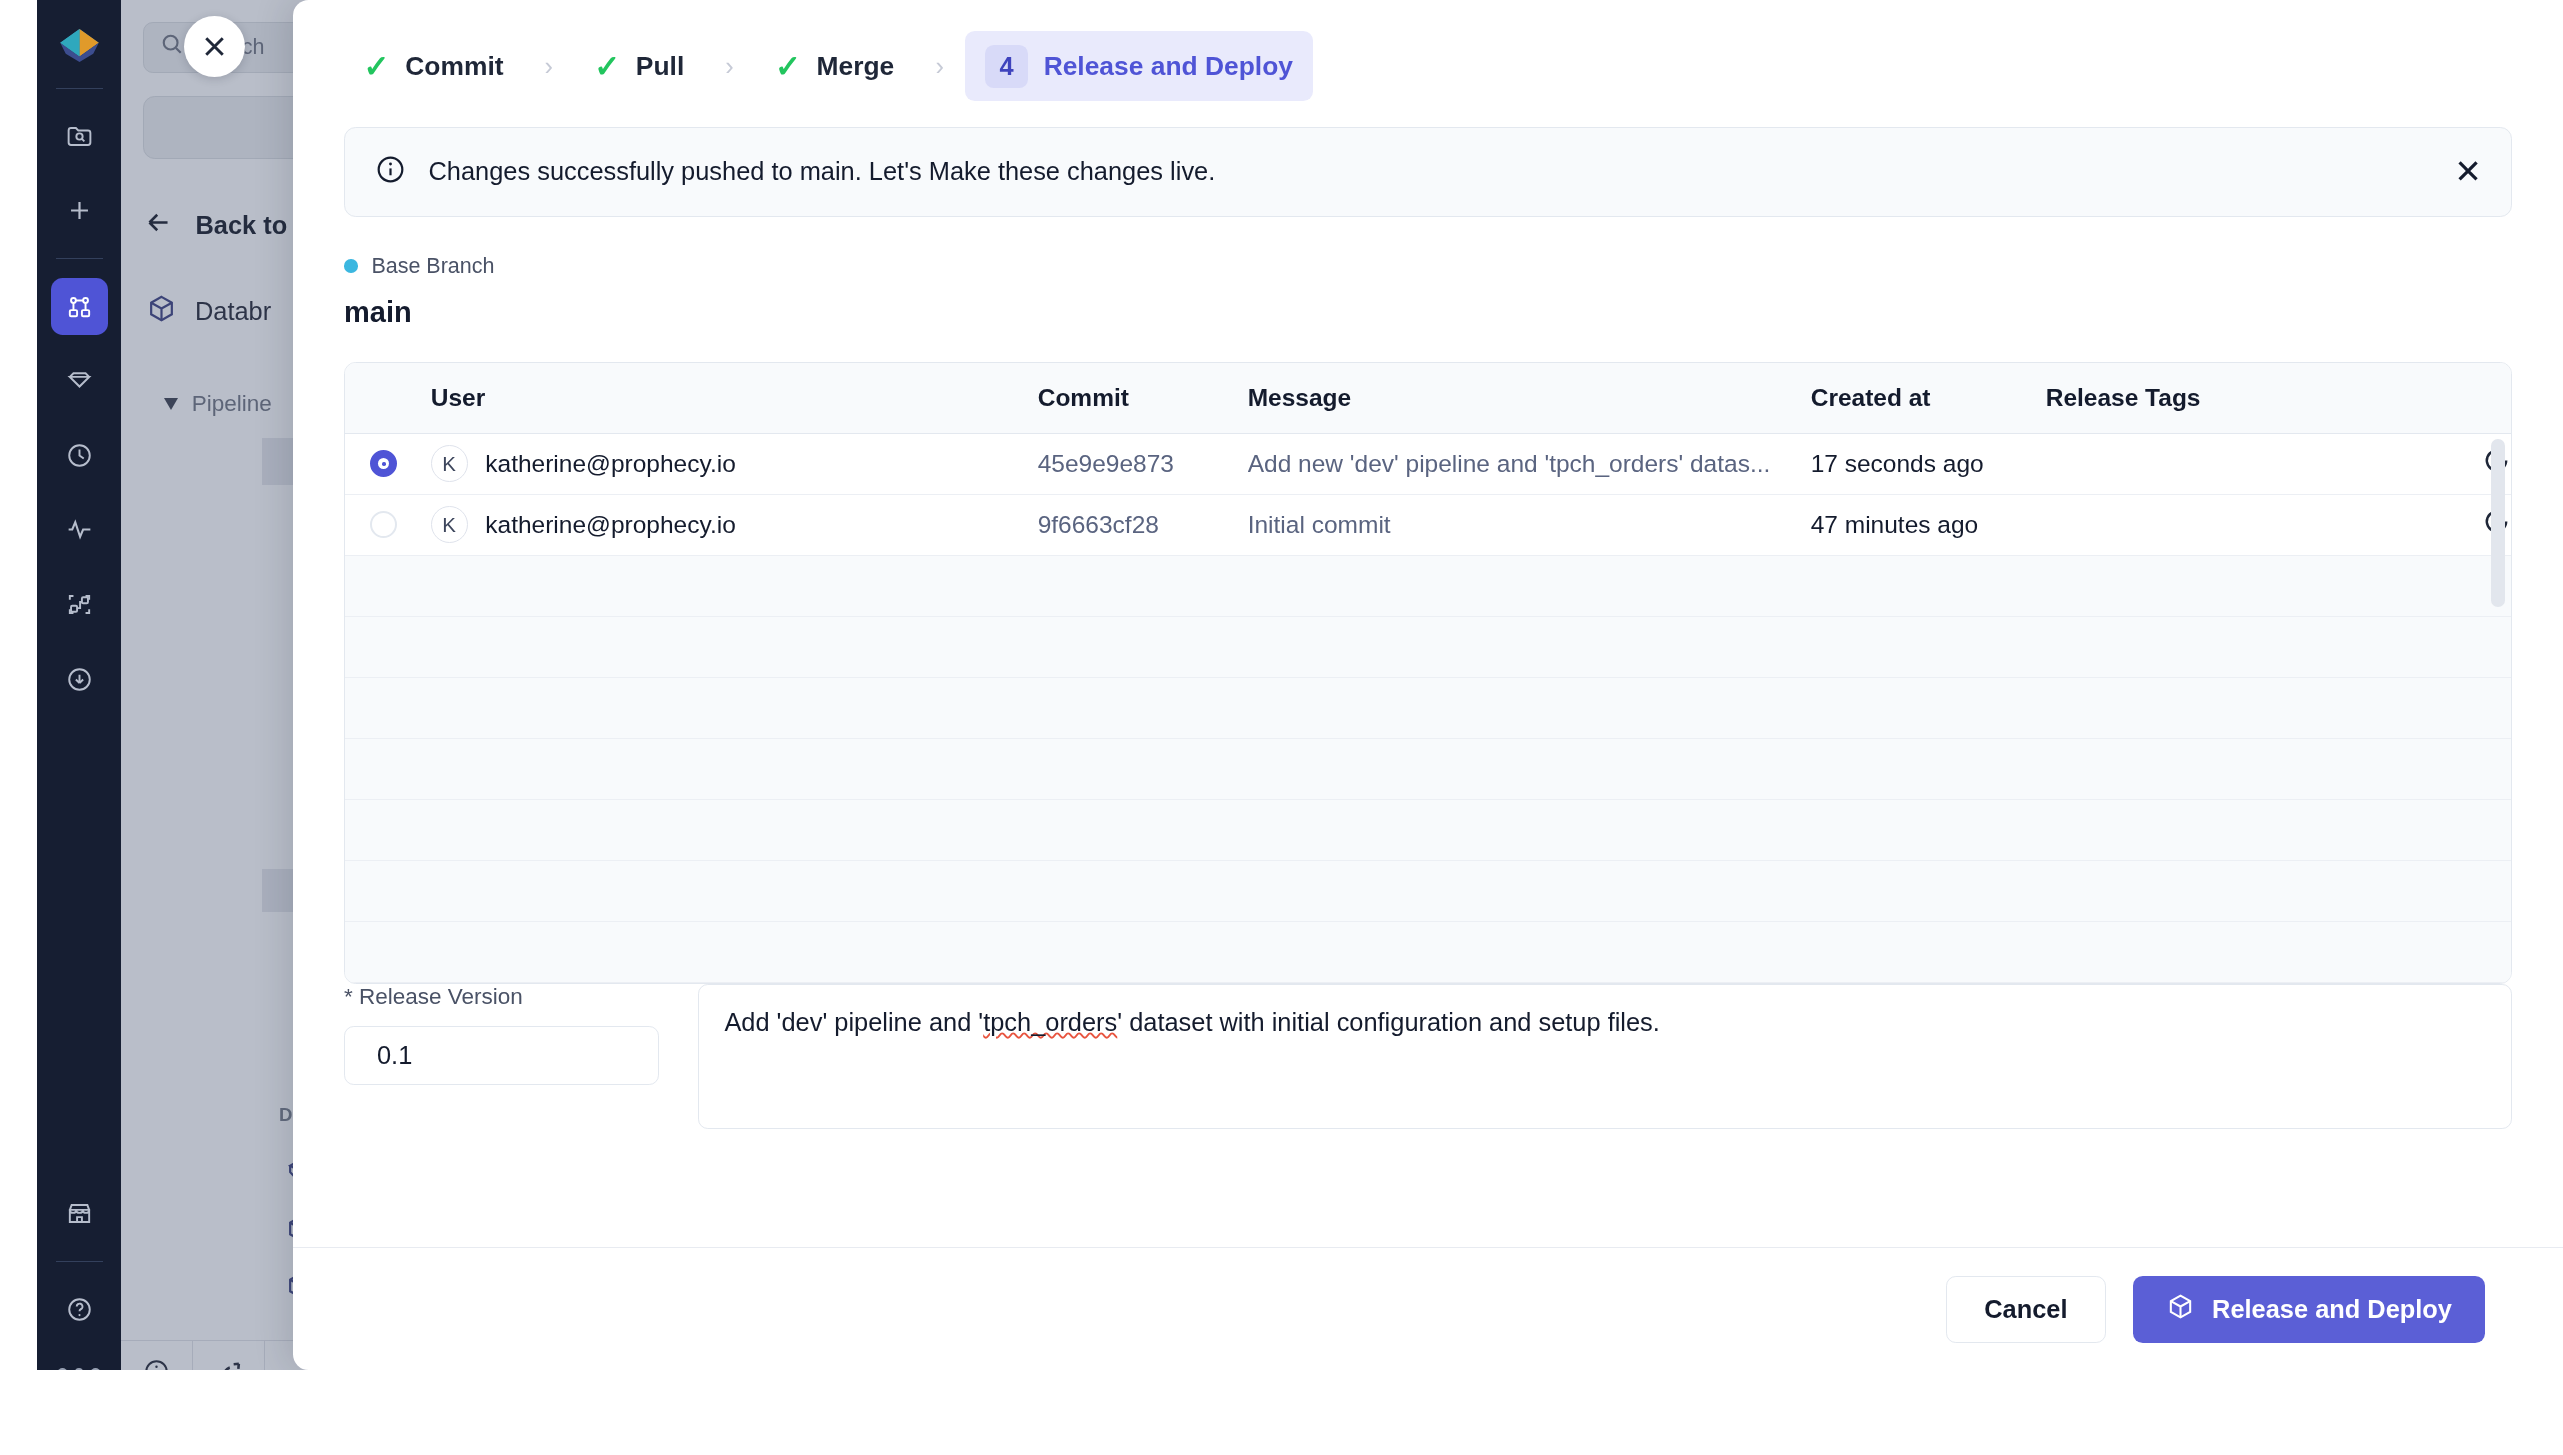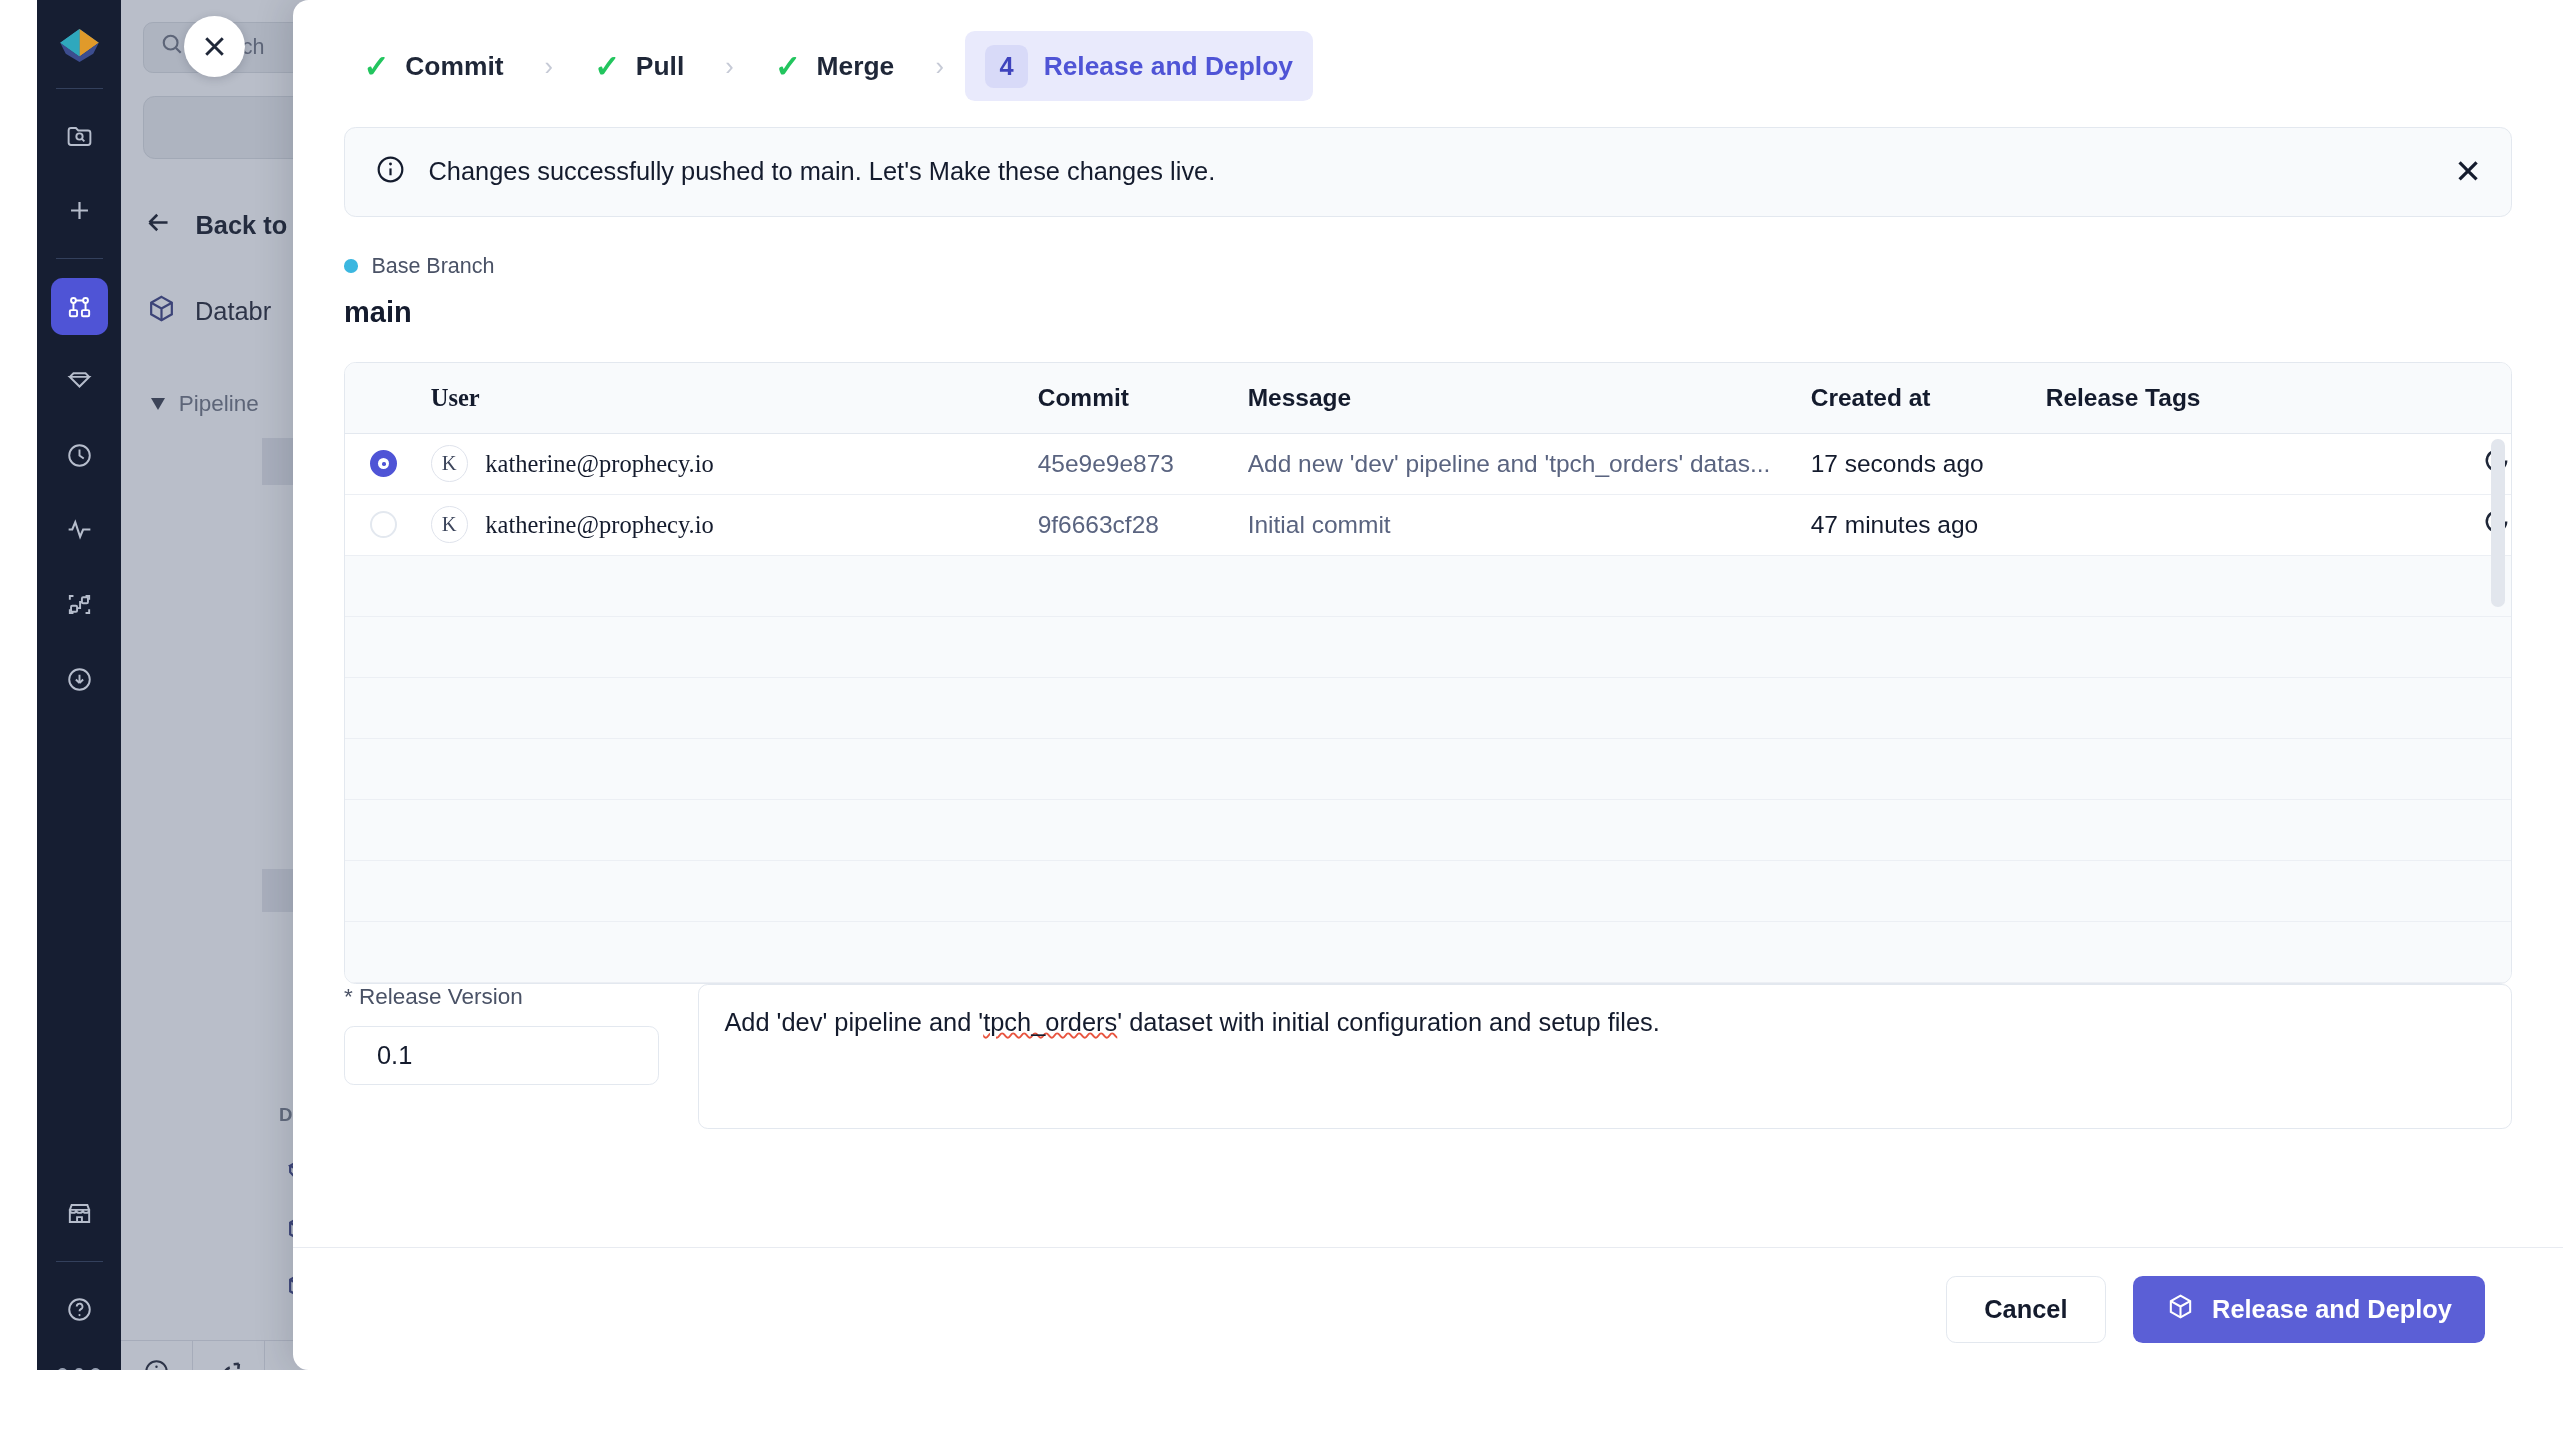--- a/index.html
+++ b/index.html
@@ -54,21 +54,21 @@
     position:absolute; left: 21.5px; top: 207px;
     display:flex; align-items:center; gap: 22px;
     color:#242c3f; font-size: 25.4px; font-weight: 600;
   }
   .bg-databr {
     position:absolute; left: 25.4px; top: 293px;
     display:flex; align-items:center; gap: 17.6px;
     color:#2d3448; font-size: 25.4px;
   }
   .bg-pipelines {
-    position:absolute; left: 30px; top: 391px;
+    position:absolute; left: 43px; top: 391px;
     display:flex; align-items:center; gap: 13.7px;
     color:#5d6578; font-size: 22.5px;
   }
   .bg-devrow {
     position:absolute; left: 141px; top: 438px; width: 352px; height: 47px;
     background: #a9afbd; display:flex; align-items:center; gap:15.7px; padding-left: 68px;
     color:#202636; font-size: 24.5px;
   }
   .bg-tree-item {
     position:absolute; display:flex; align-items:center; gap:15.7px;
@@ -138,21 +138,21 @@
     border: 1px solid #e3e8ef; border-radius: 11.7px; overflow: hidden;
     position: relative; background: #fff;
   }
   table { width: 100%; border-collapse: collapse; table-layout: fixed; }
   thead th {
     background: #f8fafc; text-align: left; font-size: 24.5px; color: #141b2d;
     font-weight: 600; height: 70px; padding: 0 11.7px; border-bottom: 1px solid #e3e8ef;
   }
   tbody td { height: 61px; padding: 0 11.7px; font-size: 24.5px; border-bottom: 1px solid #eceff4; }
   .c-radio { width: 74px; }
-  .c-user  { width: 607px; font-family: Liberation Serif, serif; }
+  .c-user  { width: 607px; }
   .c-commit{ width: 210px; }
   .c-msg   { width: 563px; }
   .c-date  { width: 235px; }
   .c-tags  { width: 391px; }
   .c-act   { width: 108px; }
   tbody tr.filled td { background:#fff; }
   tbody tr.empty td { background:#f8fafc; height: 61px; }
   .radio { width: 27px; height: 27px; border-radius: 50%; border: 2px solid #e3e8ef; display:block; margin-left: 13.7px; }
   .radio.on { border: 5.9px solid #4f54d6; background: #4f54d6; position:relative; }
   .radio.on::after { content:""; position:absolute; inset: 2.9px; border-radius:50%; background:#fff; }

